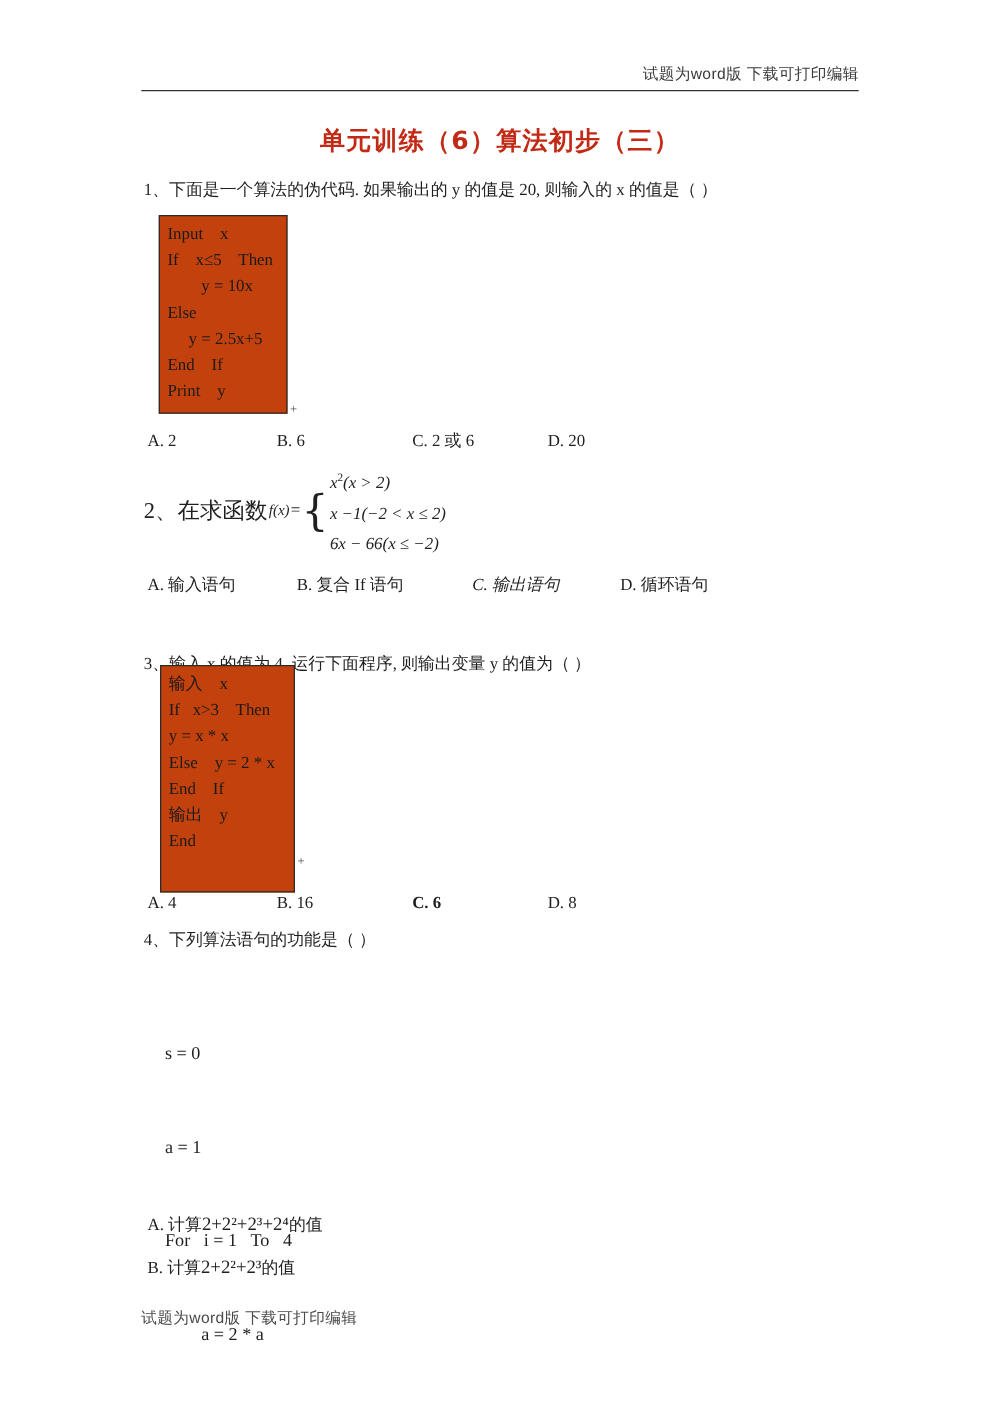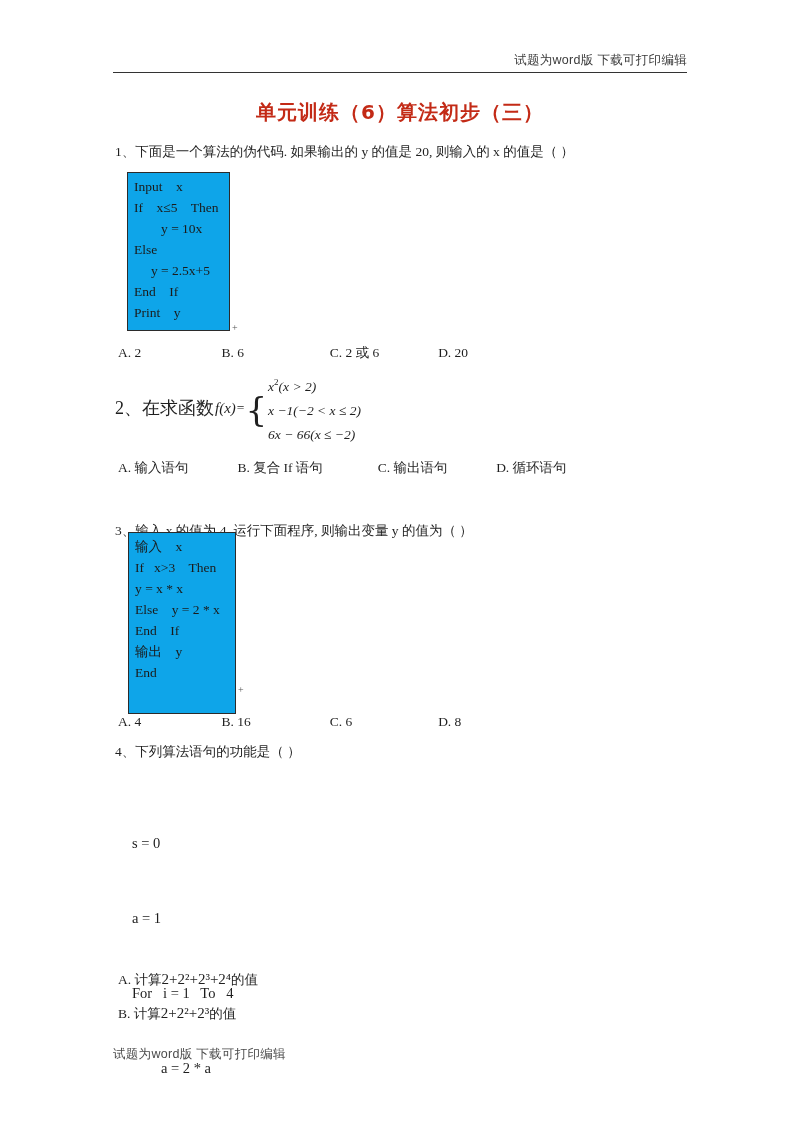--- a/index.html
+++ b/index.html
@@ -76,21 +76,21 @@
     white-space: nowrap;
   }
   .opts span.opt {
     display: inline-block;
   }
 
   
   .codebox {
     position: absolute;
     border: 1.3px solid #2b2b2b;
-    background: #0ea5e9;
+    background: #c2410c;
     box-sizing: border-box;
     font-family: "Liberation Serif", "DejaVu Serif", serif;
     color: #1b1b1b;
   }
   .codebox .ln {
     font-size: 13.5px;
     line-height: 21px;
     white-space: pre;
     padding-left: 6px;
   }
@@ -112,21 +112,21 @@
   .q2row {
     display: flex;
     align-items: center;
     white-space: nowrap;
   }
   .q2-lead {
     font-size: 18px;
   }
   .fx {
     font-style: italic;
-    font-size: 15px;
+    font-size: 12px;
     padding: 0 1px;
   }
   .brace {
     font-size: 34px;
     line-height: 0;
     position: relative;
     top: 1px;
     padding: 0 1px;
     font-family: "DejaVu Serif", serif;
   }
@@ -220,41 +220,41 @@
         <div><span>x</span><sup class="exp">2</sup><span>(x &gt; 2)</span></div>
         <div>x −1(−2 &lt; x ≤ 2)</div>
         <div>6x − 66(x ≤ −2)</div>
       </span>
     </div>
   </div>
 
   <div class="opts" style="left:118px; top:459px;">
     <span class="opt" style="width:116px;">A. 输入语句</span>
     <span class="opt" style="width:137px;">B. 复合 If 语句</span>
-    <span class="opt" style="width:115px;">C. 输出语句</span>
+    <span class="opt" style="width:115px;font-style:italic;">C. 输出语句</span>
     <span class="opt">D. 循环语句</span>
   </div>
 
   <div class="qtext" style="left:115px; top:494px;margin-top:27px;">3、输入 x 的值为 4, 运行下面程序, 则输出变量 y 的值为（    ）</div>
 
   <div class="codebox" style="left:128px; top:532px; width:108px; height:182px;">
     <div class="ln" style="padding-top:3px;">输入    x</div>
     <div class="ln">If   x&gt;3    Then</div>
     <div class="ln">y = x * x</div>
     <div class="ln">Else    y = 2 * x</div>
     <div class="ln">End    If</div>
     <div class="ln">输出    y</div>
     <div class="ln">End</div>
   </div>
   <div class="anchor-plus" style="left:238px; top:684px;">+</div>
 
   <div class="opts" style="left:118px; top:714px;">
     <span class="opt" style="width:100px;">A. 4</span>
     <span class="opt" style="width:105px;">B. 16</span>
-    <span class="opt" style="width:105px;">C. 6</span>
+    <span class="opt" style="width:105px;font-weight:bold;">C. 6</span>
     <span class="opt">D. 8</span>
   </div>
 
   <div class="qtext" style="left:115px; top:742px;">4、下列算法语句的功能是（    ）</div>
 
   <div class="code-plain" style="left:132px; top:781px;">
     <div>s = 0</div>
     <div>a = 1</div>
     <div>For   i = 1   To   4</div>
     <div>        a = 2 * a</div>

